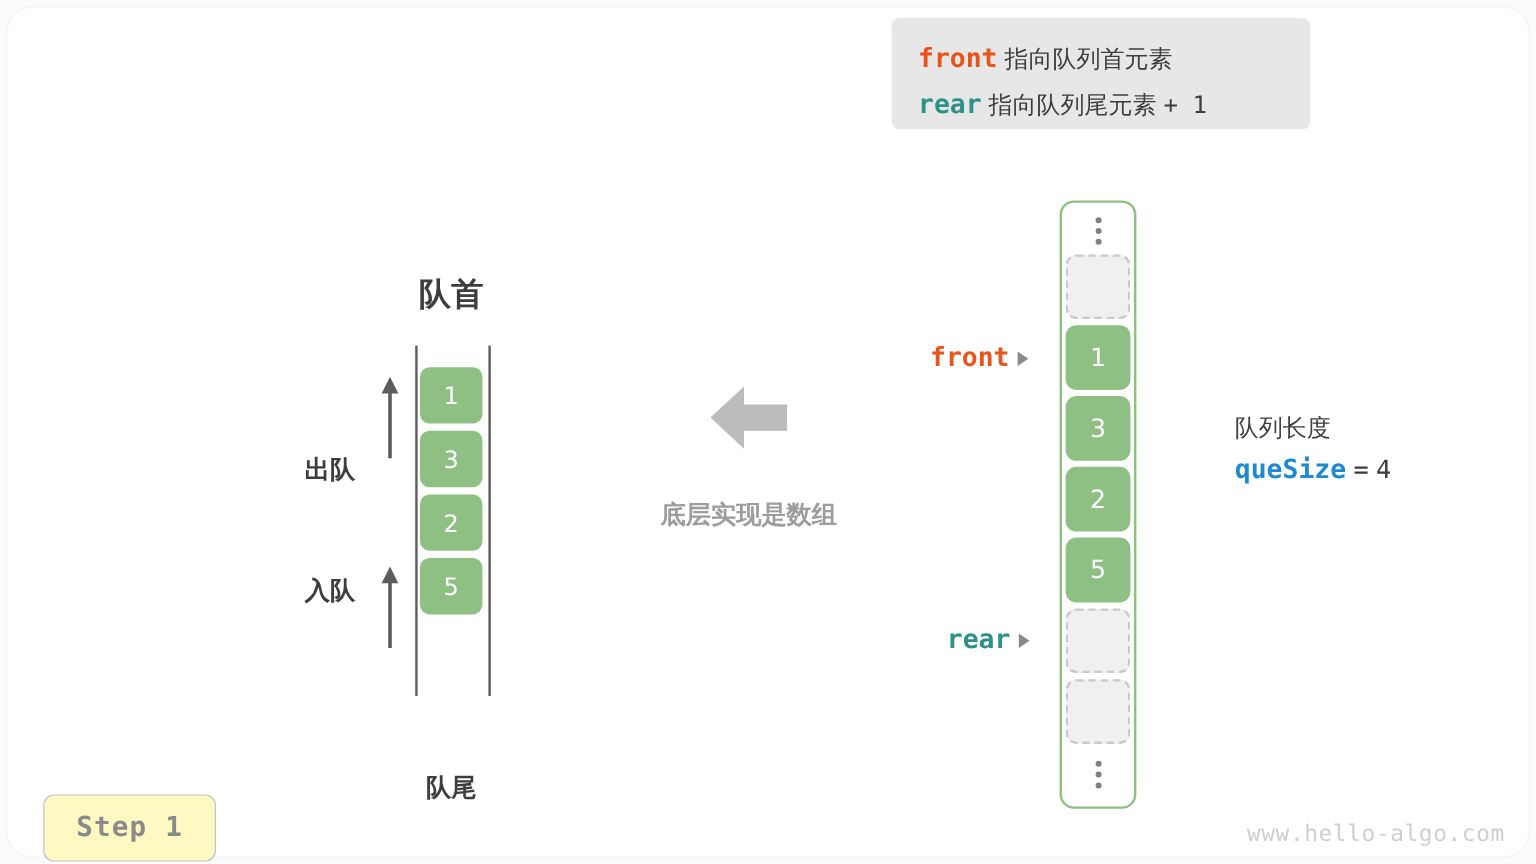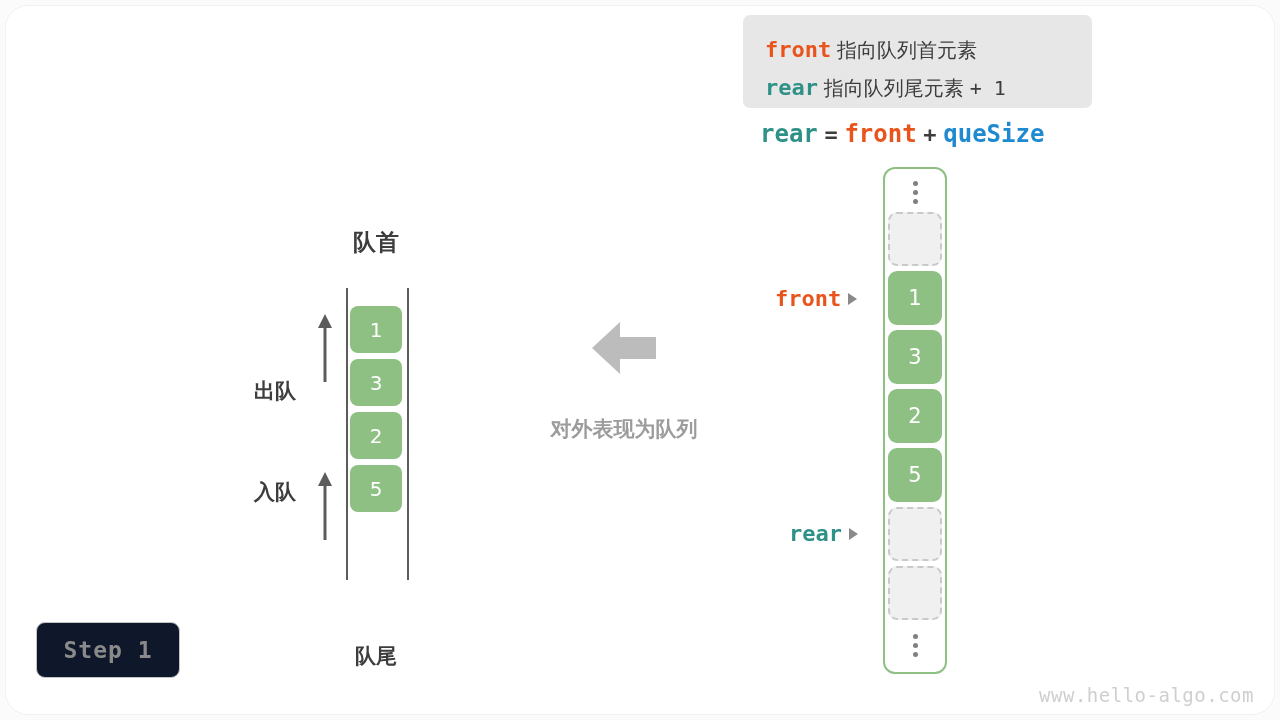--- a/index.html
+++ b/index.html
@@ -81,21 +81,21 @@
     font-weight: bold;
     font-size: 22px;
   }
 
   
   .lbl-head {
     position: absolute;
     left: 345px; top: 227px;
     width: 62px;
     text-align: center;
-    font-size: 23px;
+    font-size: 27px;
     font-weight: bold;
     color: #3d3d3d;
     font-family: "DejaVu Sans", sans-serif;
   }
   .lbl-tail {
     position: absolute;
     left: 345px; top: 642px;
     width: 62px;
     text-align: center;
     font-size: 21px;
@@ -247,23 +247,23 @@
   .size-note .vline .op,
   .size-note .vline .num {
     color: #3d3d3d;
     font-family: "DejaVu Sans Mono", monospace;
     font-size: 21px;
   }
 
   
   .step-badge {
     position: absolute;
-    left: 36px; top: 622px;
+    left: 36px; top: 662px;
     width: 144px; height: 56px;
-    background: #0f172a;
+    background: #fef9c3;
     border: 1px solid #c4c4c4;
     border-radius: 9px;
     display: flex;
     align-items: center;
     justify-content: center;
     color: #8a8a8a;
     font-family: "DejaVu Sans Mono", "Liberation Mono", monospace;
     font-weight: bold;
     font-size: 23px;
     letter-spacing: 1px;
@@ -290,27 +290,20 @@
       <span class="kw kw-front">front</span>
       <span class="desc">指向队列首元素</span>
     </div>
     <div class="legend-line l2">
       <span class="kw kw-rear">rear</span>
       <span class="desc">指向队列尾元素</span>
       <span class="plus">+ 1</span>
     </div>
   </div>
 
-  <div class="formula">
-    <span class="kw kw-rear">rear</span>
-    <span class="op">=</span>
-    <span class="kw kw-front">front</span>
-    <span class="op">+</span>
-    <span class="kw kw-size">queSize</span>
-  </div>
 
   <div class="lbl-head">队首</div>
   <div class="lbl-tail">队尾</div>
   <div class="rail left"></div>
   <div class="rail right"></div>
 
   <div class="qcell" style="top:306px;">1</div>
   <div class="qcell" style="top:359px;">3</div>
   <div class="qcell" style="top:412px;">2</div>
   <div class="qcell" style="top:465px;">5</div>
@@ -330,21 +323,21 @@
     </svg>
   </div>
   <div class="arrow-label" style="left:254px; top:478px;">入队</div>
 
   <div class="big-arrow">
     <svg width="64" height="56" viewBox="0 0 64 56">
       <polygon points="0,28 28,2 28,17 64,17 64,39 28,39 28,54" fill="#bcbcbc"></polygon>
     </svg>
   </div>
   <div class="note">
-    <div>对外表现为队列</div>
+    <div>底层实现是数组</div>
   </div>
 
   <div class="arr-box"></div>
 
   <div class="dots" style="top:181px;">
     <span></span>
       <span></span>
       <span></span>
   </div>
 
@@ -364,17 +357,25 @@
 
   <div class="ptr" style="left:775px; top:286px; color:#e8541b;">
     <span>front</span>
     <span class="tip"></span>
   </div>
   <div class="ptr" style="left:789px; top:521px; color:#2e9187;">
     <span>rear</span>
     <span class="tip"></span>
   </div>
 
+  <div class="size-note">
+    <div class="cnline">队列长度</div>
+    <div class="vline">
+      <span class="kw kw-size">queSize</span>
+      <span class="op">=</span>
+      <span class="num">4</span>
+    </div>
+  </div>
 
   <div class="step-badge">Step 1</div>
 
   <div class="watermark">www.hello-algo.com</div>
 </div>
 
 </body></html>

